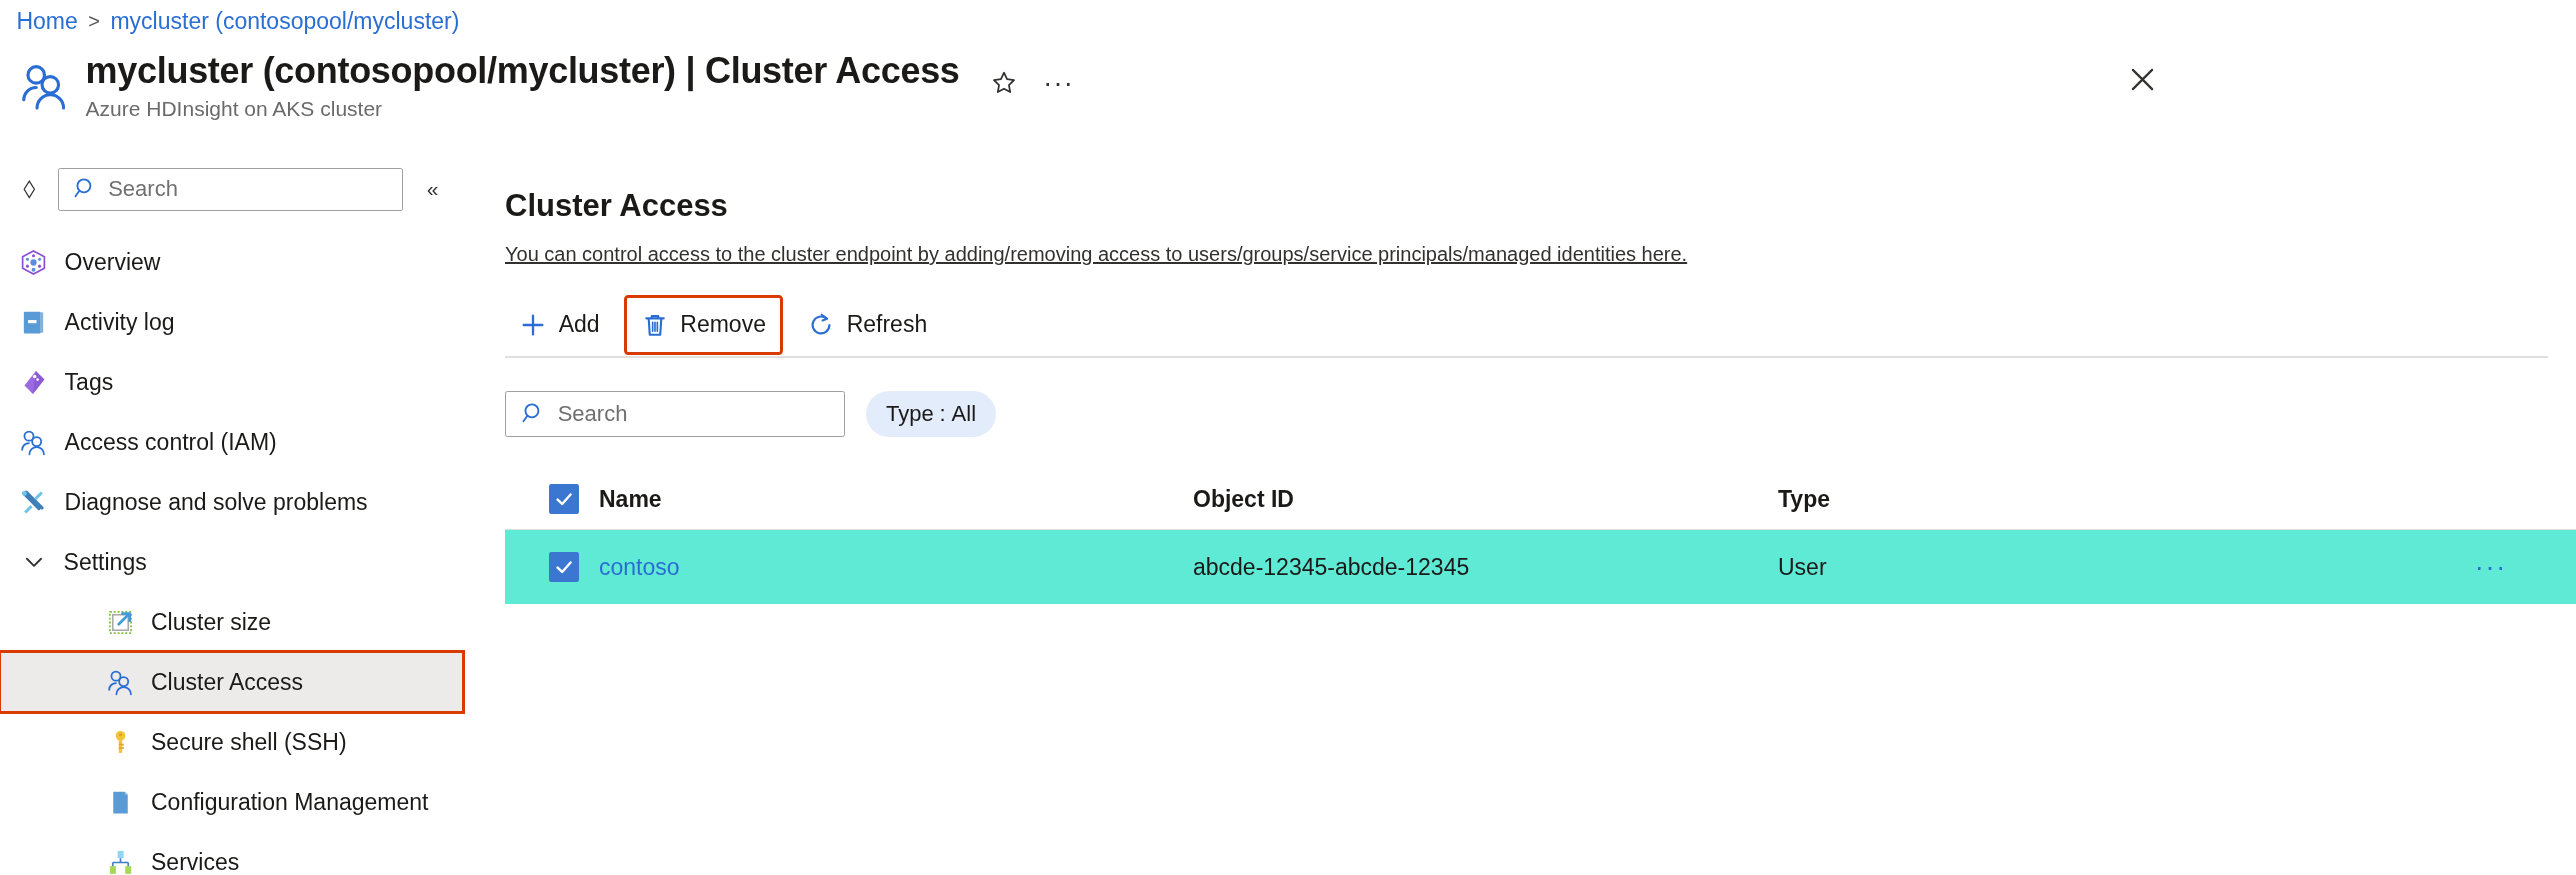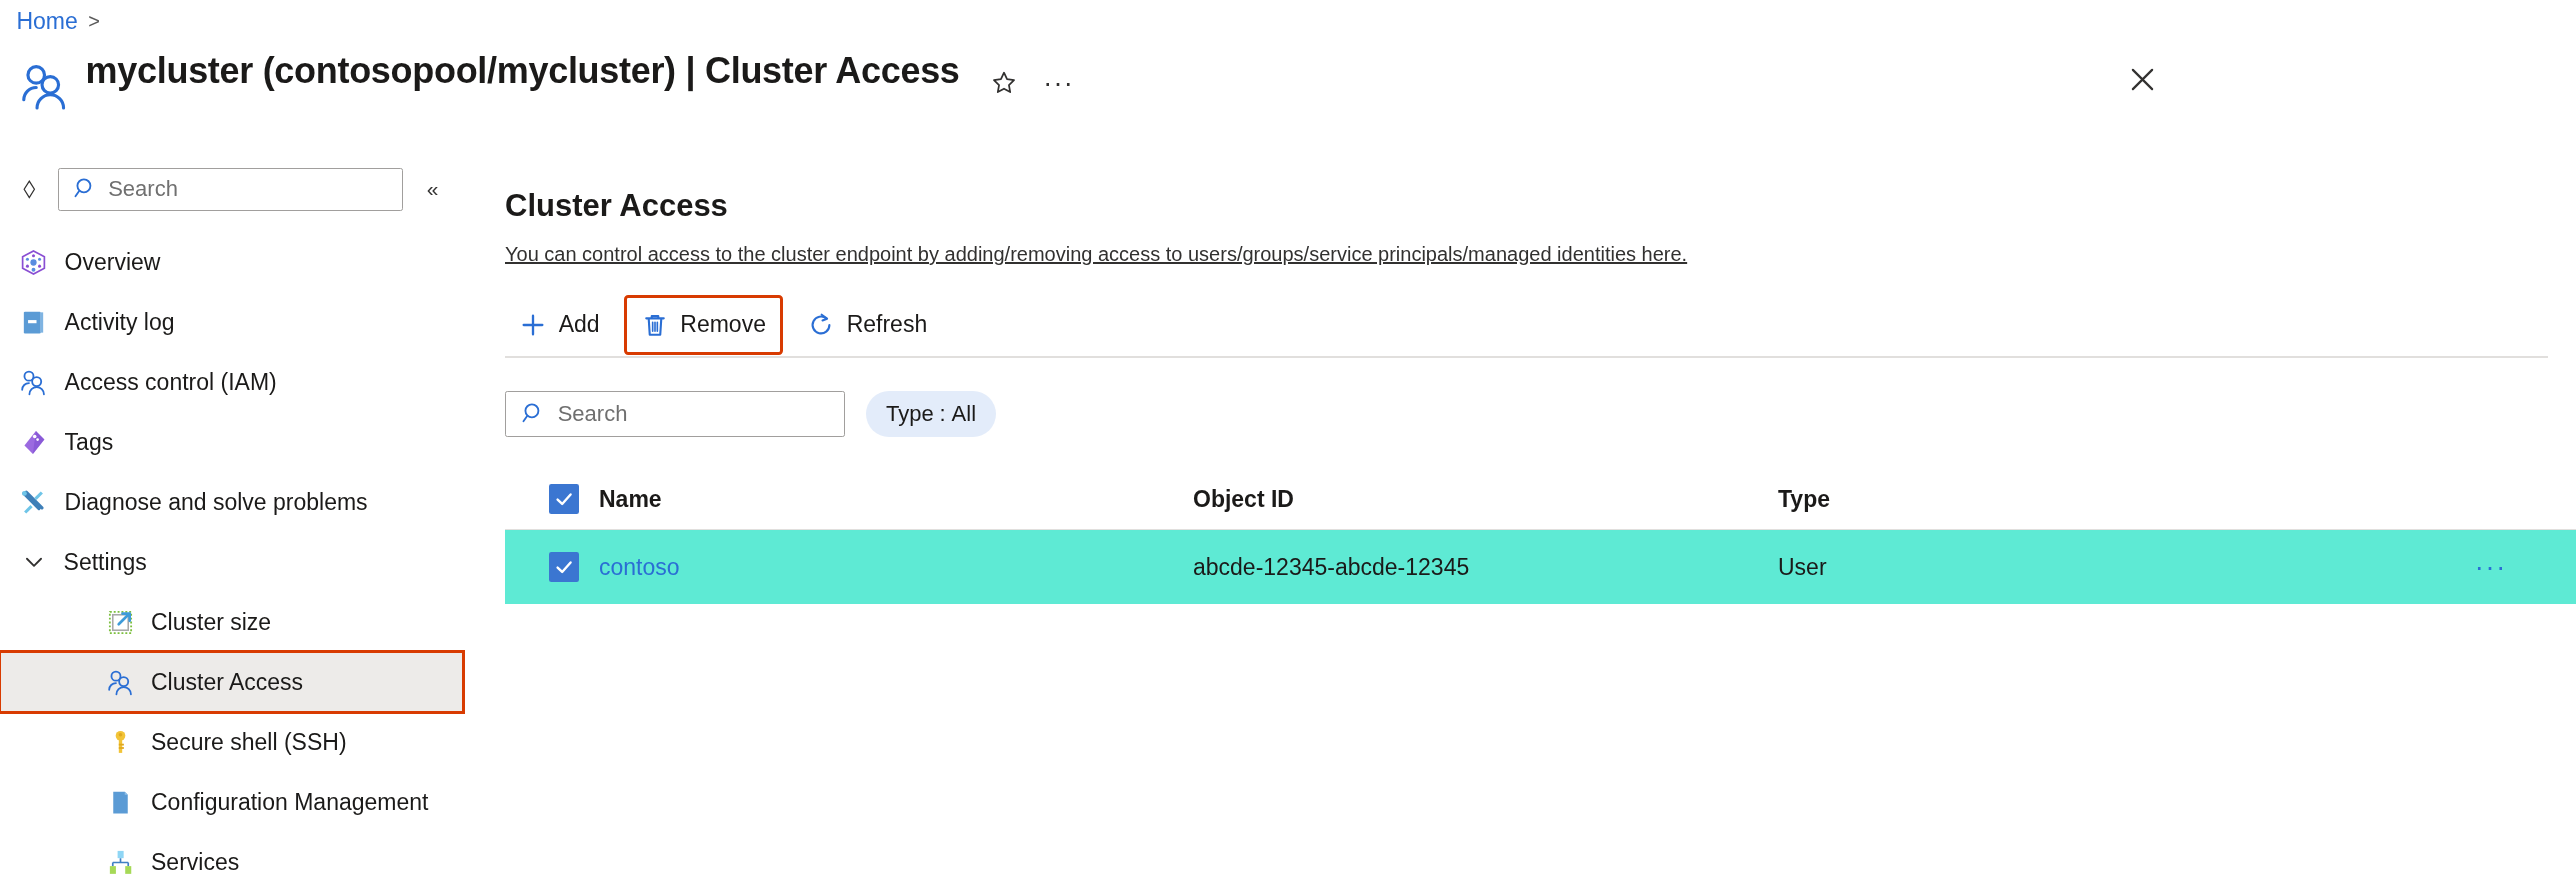--- a/index.html
+++ b/index.html
@@ -249,33 +249,35 @@
   }
 </style>
 </head>
 <body>
 
 <div class="page">
 
   <div class="breadcrumb">
     <span class="crumb">Home</span>
     <span class="sep">&gt;</span>
+    <span class="crumb">mycluster (contosopool/mycluster)</span>
   </div>
 
   <div class="title-row">
     <span class="title-icon">
       <svg viewBox="0 0 32 32" width="53" height="53">
         <circle cx="11" cy="9" r="5" fill="none" stroke="#2a6ed4" stroke-width="1.9"></circle>
         <path d="M3.5 24c0-4.1 3.4-7.4 7.5-7.4" fill="none" stroke="#2a6ed4" stroke-width="1.9" stroke-linecap="round"></path>
         <circle cx="19.5" cy="15" r="5" fill="none" stroke="#2a6ed4" stroke-width="1.9"></circle>
         <path d="M11.5 29c0-4.4 3.6-8 8-8s8 3.6 8 8" fill="none" stroke="#2a6ed4" stroke-width="1.9" stroke-linecap="round"></path>
       </svg>
     </span>
     <div class="title-texts">
       <div class="page-title">mycluster (contosopool/mycluster) | Cluster Access</div>
+      <div class="page-subtitle">Azure HDInsight on AKS cluster</div>
     </div>
     <div class="title-actions">
       <span class="icon-btn">
         <svg viewBox="0 0 24 24" width="28" height="28">
           <path d="M12 3.2l2.6 5.5 6 .85-4.35 4.2 1.05 6-5.3-2.85L6.7 19.75l1.05-6L3.4 9.55l6-.85z" fill="none" stroke="#323130" stroke-width="1.5" stroke-linejoin="round"></path>
         </svg>
       </span>
       <span class="icon-btn ellipsis-btn">···</span>
     </div>
   </div>
@@ -330,40 +332,40 @@
             <rect x="4" y="3" width="14" height="18" rx="1" fill="#5b9bd5"></rect>
             <rect x="18" y="3.6" width="2" height="16.8" fill="#7fb4e2"></rect>
             <rect x="7.5" y="10" width="7" height="2.6" fill="#ffffff"></rect>
           </svg>
         </span>
         <span>Activity log</span>
       </div>
 
       <div class="nav-item">
         <span class="nav-icon">
+          <svg viewBox="0 0 24 24" width="29" height="29">
+            <path d="M14 2.5 L21 9.5 L11.5 21.5 L4.5 14.5 Z" fill="#9b6ae0"></path>
+            <path d="M14 2.5 L21 9.5 L11.5 21.5 Z" fill="#7b4dd0" opacity=".55"></path>
+            <circle cx="13" cy="7" r="1.5" fill="#fff"></circle>
+            <circle cx="15.4" cy="9.6" r="1.1" fill="#fff"></circle>
+          </svg>
+        </span>
+        <span>Tags</span>
+      </div>
+
+      <div class="nav-item">
+        <span class="nav-icon">
           <svg viewBox="0 0 32 32" width="29" height="29">
             <circle cx="11" cy="9" r="5" fill="none" stroke="#2a6ed4" stroke-width="2"></circle>
             <path d="M3.5 24c0-4.1 3.4-7.4 7.5-7.4" fill="none" stroke="#2a6ed4" stroke-width="2" stroke-linecap="round"></path>
             <circle cx="19.5" cy="15" r="5" fill="none" stroke="#2a6ed4" stroke-width="2"></circle>
             <path d="M11.5 29c0-4.4 3.6-8 8-8s8 3.6 8 8" fill="none" stroke="#2a6ed4" stroke-width="2" stroke-linecap="round"></path>
           </svg>
         </span>
         <span>Access control (IAM)</span>
-      </div>
-
-      <div class="nav-item">
-        <span class="nav-icon">
-          <svg viewBox="0 0 24 24" width="29" height="29">
-            <path d="M14 2.5 L21 9.5 L11.5 21.5 L4.5 14.5 Z" fill="#9b6ae0"></path>
-            <path d="M14 2.5 L21 9.5 L11.5 21.5 Z" fill="#7b4dd0" opacity=".55"></path>
-            <circle cx="13" cy="7" r="1.5" fill="#fff"></circle>
-            <circle cx="15.4" cy="9.6" r="1.1" fill="#fff"></circle>
-          </svg>
-        </span>
-        <span>Tags</span>
       </div>
 
       <div class="nav-item">
         <span class="nav-icon">
           <svg viewBox="0 0 24 24" width="29" height="29">
             <path d="M4 4.5 L16.5 17 M6 3.5 L19 16.5" stroke="#3e7fb8" stroke-width="2.6" stroke-linecap="round"></path>
             <path d="M19.8 4.6 L14.5 9.9 l-1.8-1.8 5.3-5.3z" fill="#6fc5e8"></path>
             <path d="M4.2 19.4 L9.5 14.1 l1.8 1.8 -5.3 5.3z" fill="#6fc5e8"></path>
             <circle cx="4.5" cy="4.5" r="2" fill="#6fc5e8"></circle>
           </svg>

